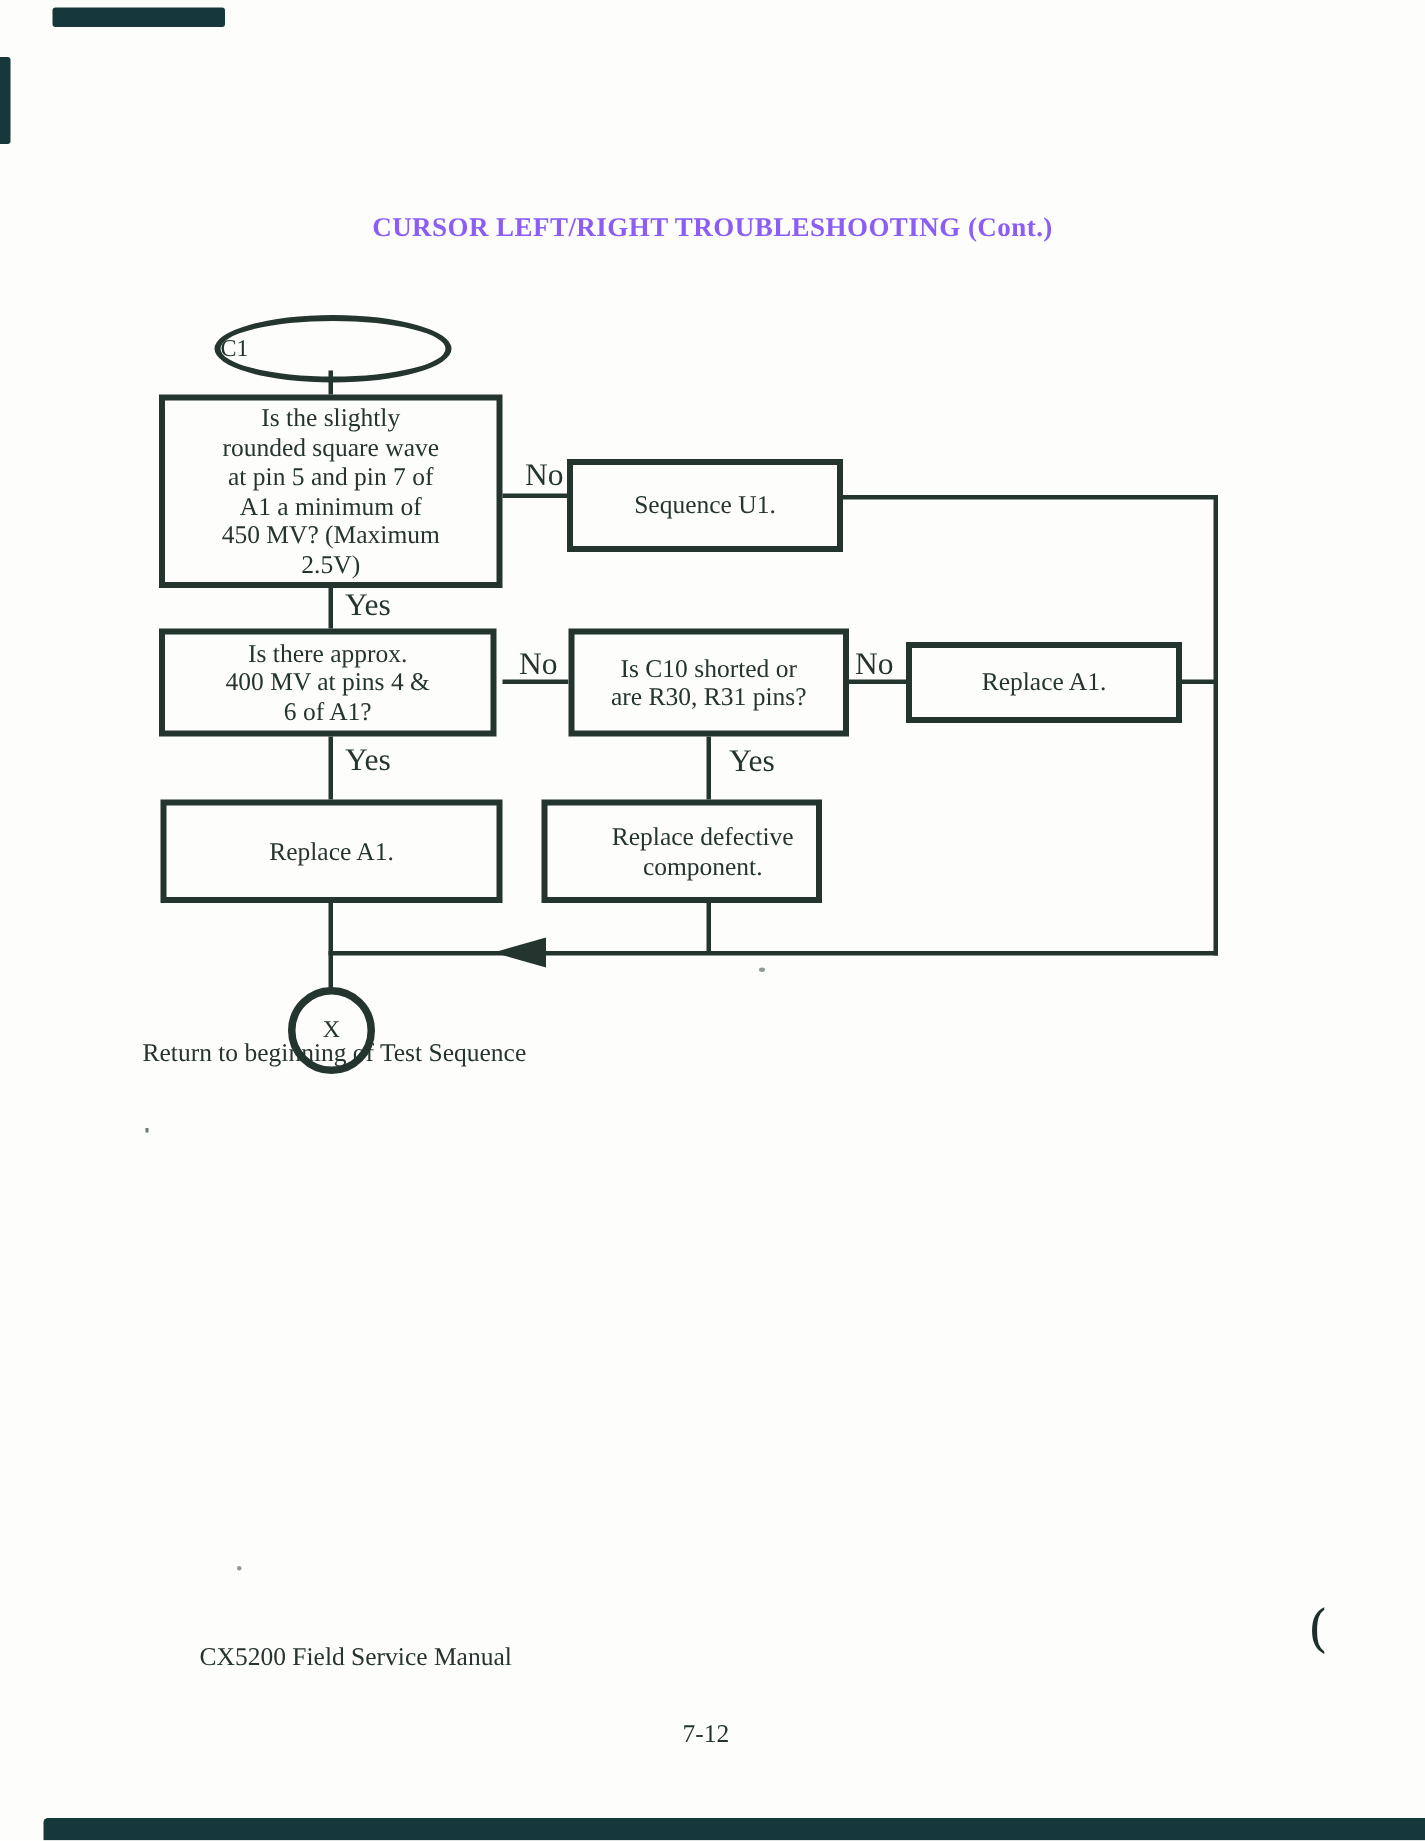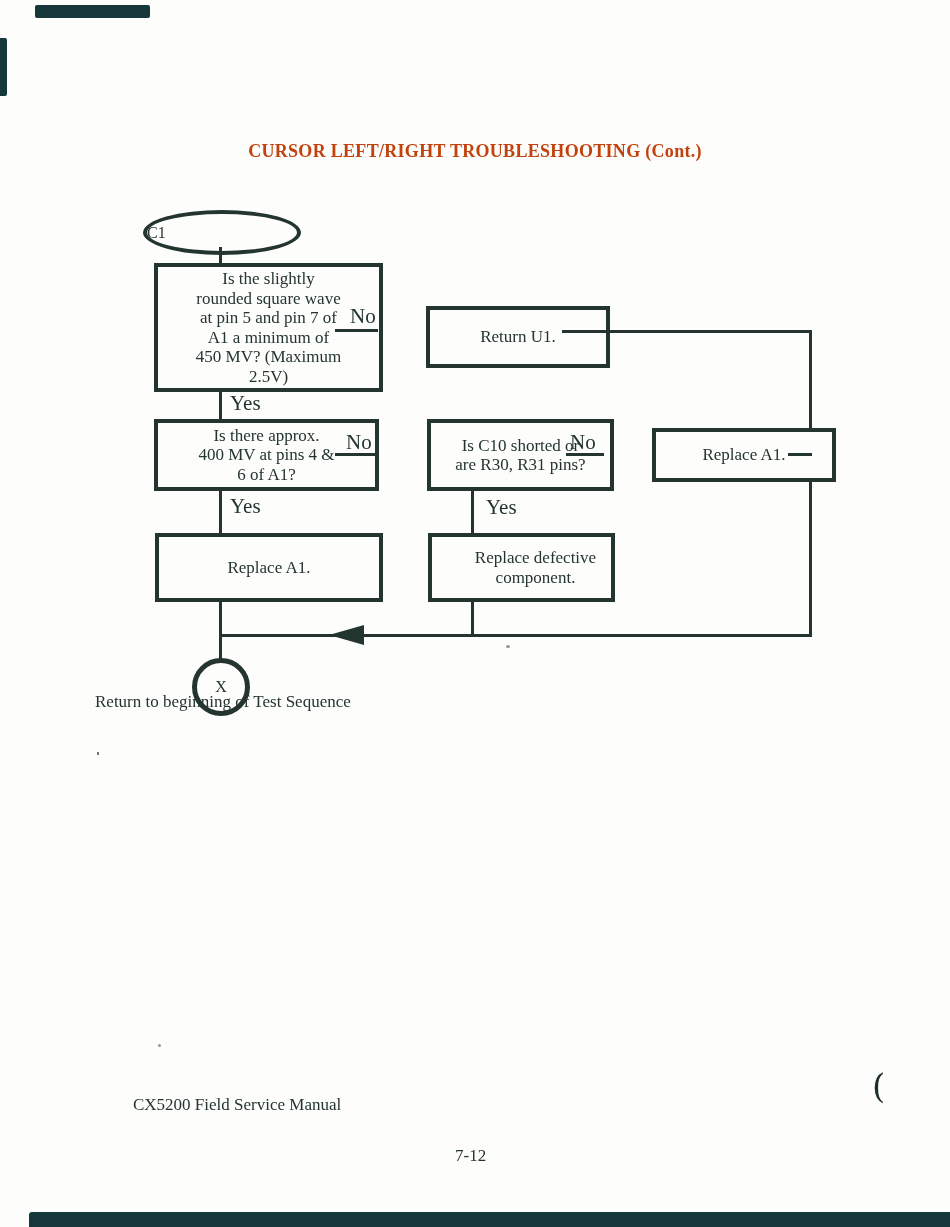--- a/index.html
+++ b/index.html
@@ -13,32 +13,31 @@
     width:950px;height:1227px;
     background:var(--paper);
     font-family:"Liberation Serif", serif;
     color:var(--ink);
     overflow:hidden;
   }
   .title{
     position:absolute;left:0;right:0;top:141px;
     text-align:center;
     font-size:18px;font-weight:bold;letter-spacing:0.3px;
-    color:#c2410c;
+    color:#8b5cf6;
   }
   .fc-box{
     position:absolute;
     border:4px solid var(--ink);
     background:var(--paper);
     display:flex;align-items:center;justify-content:center;
     text-align:center;
     font-size:17px;line-height:19.5px;
     white-space:pre-line;
     box-sizing:border-box;
-    margin-left:48px;
   }
   .terminal-ellipse{
     position:absolute;left:143px;top:210px;width:150px;height:37px;
     border:4px solid var(--ink);border-radius:50%;
     display:flex;align-items:center;justify-content:flex-start;
     font-size:16px;background:var(--paper);box-sizing:content-box;
   }
   .terminal-circle{
     position:absolute;left:192px;top:658px;width:48px;height:48px;
     border:5px solid var(--ink);border-radius:50%;
@@ -92,21 +91,21 @@
 at pin 5 and pin 7 of
 A1 a minimum of
 450 MV? (Maximum
 2.5V)</span>
   </div>
 
   <div class="edge-label" style="left:350px;top:308px;">No</div>
   <div class="hline" style="left:335px;top:329px;width:43px;"></div>
 
   <div class="fc-box" style="left:378px;top:306px;width:184px;height:62px;">
-    <span>Return U1.</span>
+    <span>Sequence U1.</span>
   </div>
 
   <div class="hline" style="left:562px;top:330px;width:250px;"></div>
   <div class="vline" style="left:809px;top:330px;height:307px;"></div>
 
   <div class="edge-label" style="left:230px;top:395px;">Yes</div>
   <div class="vline" style="left:219px;top:392px;height:28px;"></div>
 
   <div class="fc-box" style="left:106px;top:419px;width:225px;height:72px;">
     <span>Is there approx.
@@ -133,21 +132,21 @@
   <div class="edge-label" style="left:230px;top:498px;">Yes</div>
   <div class="vline" style="left:219px;top:491px;height:43px;"></div>
 
   <div class="edge-label" style="left:486px;top:499px;">Yes</div>
   <div class="vline" style="left:471px;top:491px;height:43px;"></div>
 
   <div class="fc-box" style="left:107px;top:533px;width:228px;height:69px;">
     <span>Replace A1.</span>
   </div>
 
-  <div class="fc-box" style="left:380px;top:533px;width:187px;height:69px;padding-left:28px;">
+  <div class="fc-box" style="left:361px;top:533px;width:187px;height:69px;padding-left:28px;">
     <span>Replace defective
 component.</span>
   </div>
 
   <div class="vline" style="left:219px;top:602px;height:60px;"></div>
   <div class="vline" style="left:471px;top:602px;height:34px;"></div>
   <div class="hline" style="left:219px;top:634px;width:593px;"></div>
   <div class="arrow-left" style="left:329px;top:625px;"></div>
 
   <div class="terminal-circle">

